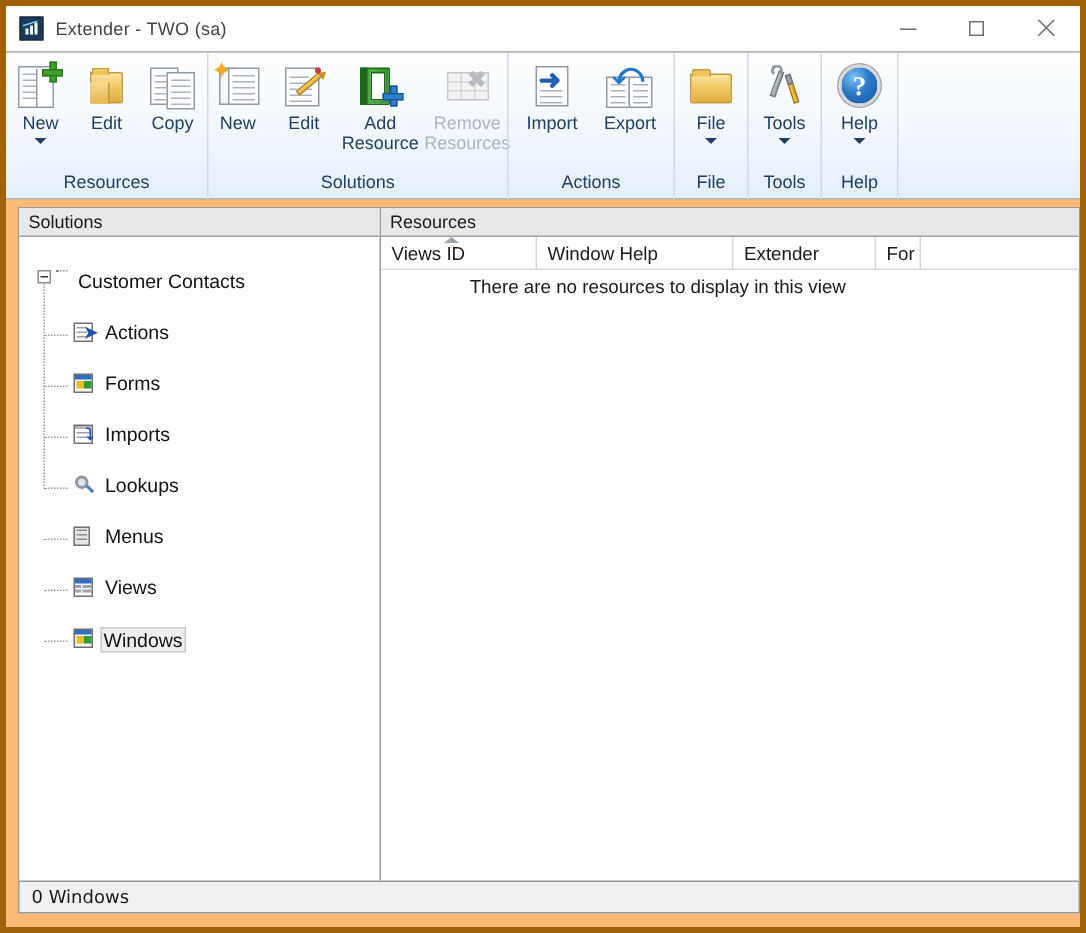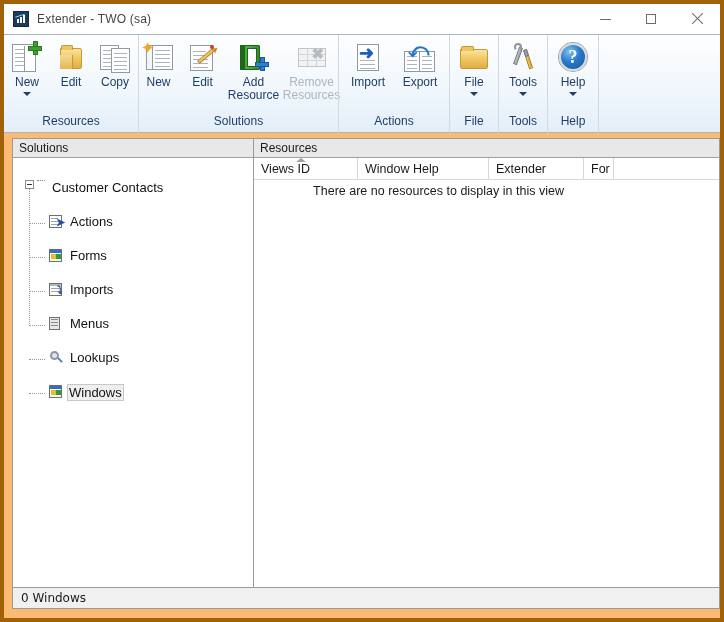--- a/index.html
+++ b/index.html
@@ -686,37 +686,49 @@
             <div class="ti-line" style="top:6px; width:10px;"></div>
             <div class="ti-line" style="top:9px; width:10px;"></div>
             <div class="ti-arrow" style="left:8px; top:4px;">⤵</div>
           </div>
           <span class="tlabel">Imports</span>
         </div>
 
         <div class="tnode child">
           <div class="branch"></div>
           <div class="ticon">
+            <div class="ic" style="left:1px; top:1px; width:9px; height:9px; border:2px solid #8e97a2; border-radius:50%; background:#dfe5ec; box-sizing:border-box;"></div>
+            <div class="ic" style="left:8px; top:9px; width:6px; height:2px; background:#4a7fc1; transform:rotate(45deg);"></div>
+          </div>
+          <span class="tlabel">Lookups</span>
+        </div>
+
+        <div class="tnode child">
+          <div class="branch"></div>
+          <div class="ticon">
             <div class="ti-base" style="width:11px; background:#e7e7e7;"></div>
             <div class="ti-line" style="top:3px; width:7px; background:#848c96;"></div>
             <div class="ti-line" style="top:6px; width:7px; background:#848c96;"></div>
             <div class="ti-line" style="top:9px; width:7px; background:#848c96;"></div>
           </div>
           <span class="tlabel">Menus</span>
         </div>
 
         <div class="tnode child">
           <div class="branch"></div>
           <div class="ticon">
-            <div class="ic" style="left:1px; top:1px; width:9px; height:9px; border:2px solid #8e97a2; border-radius:50%; background:#dfe5ec; box-sizing:border-box;"></div>
-            <div class="ic" style="left:8px; top:9px; width:6px; height:2px; background:#4a7fc1; transform:rotate(45deg);"></div>
-          </div>
-          <span class="tlabel">Lookups</span>
-        </div>
-
+            <div class="ti-base"></div>
+            <div class="ic" style="left:1px; top:2px; width:11px; height:3px; background:#2f6fc0;"></div>
+            <div class="ic" style="left:1px; top:6px; width:4px; height:2px; background:#9aa3af;"></div>
+            <div class="ic" style="left:6px; top:6px; width:6px; height:2px; background:#9aa3af;"></div>
+            <div class="ic" style="left:1px; top:9px; width:4px; height:2px; background:#9aa3af;"></div>
+            <div class="ic" style="left:6px; top:9px; width:6px; height:2px; background:#9aa3af;"></div>
+          </div>
+          <span class="tlabel">Views</span>
+        </div>
 
         <div class="tnode child selected">
           <div class="branch"></div>
           <div class="ticon">
             <div class="ti-base" style="background:#f7f7f7;"></div>
             <div class="ic" style="left:1px; top:2px; width:11px; height:3px; background:#2f6fc0;"></div>
             <div class="ti-sq" style="left:2px; top:6px; background:#e8c01f;"></div>
             <div class="ti-sq" style="left:7px; top:6px; background:#2f9b3c;"></div>
           </div>
           <span class="tlabel">Windows</span>

